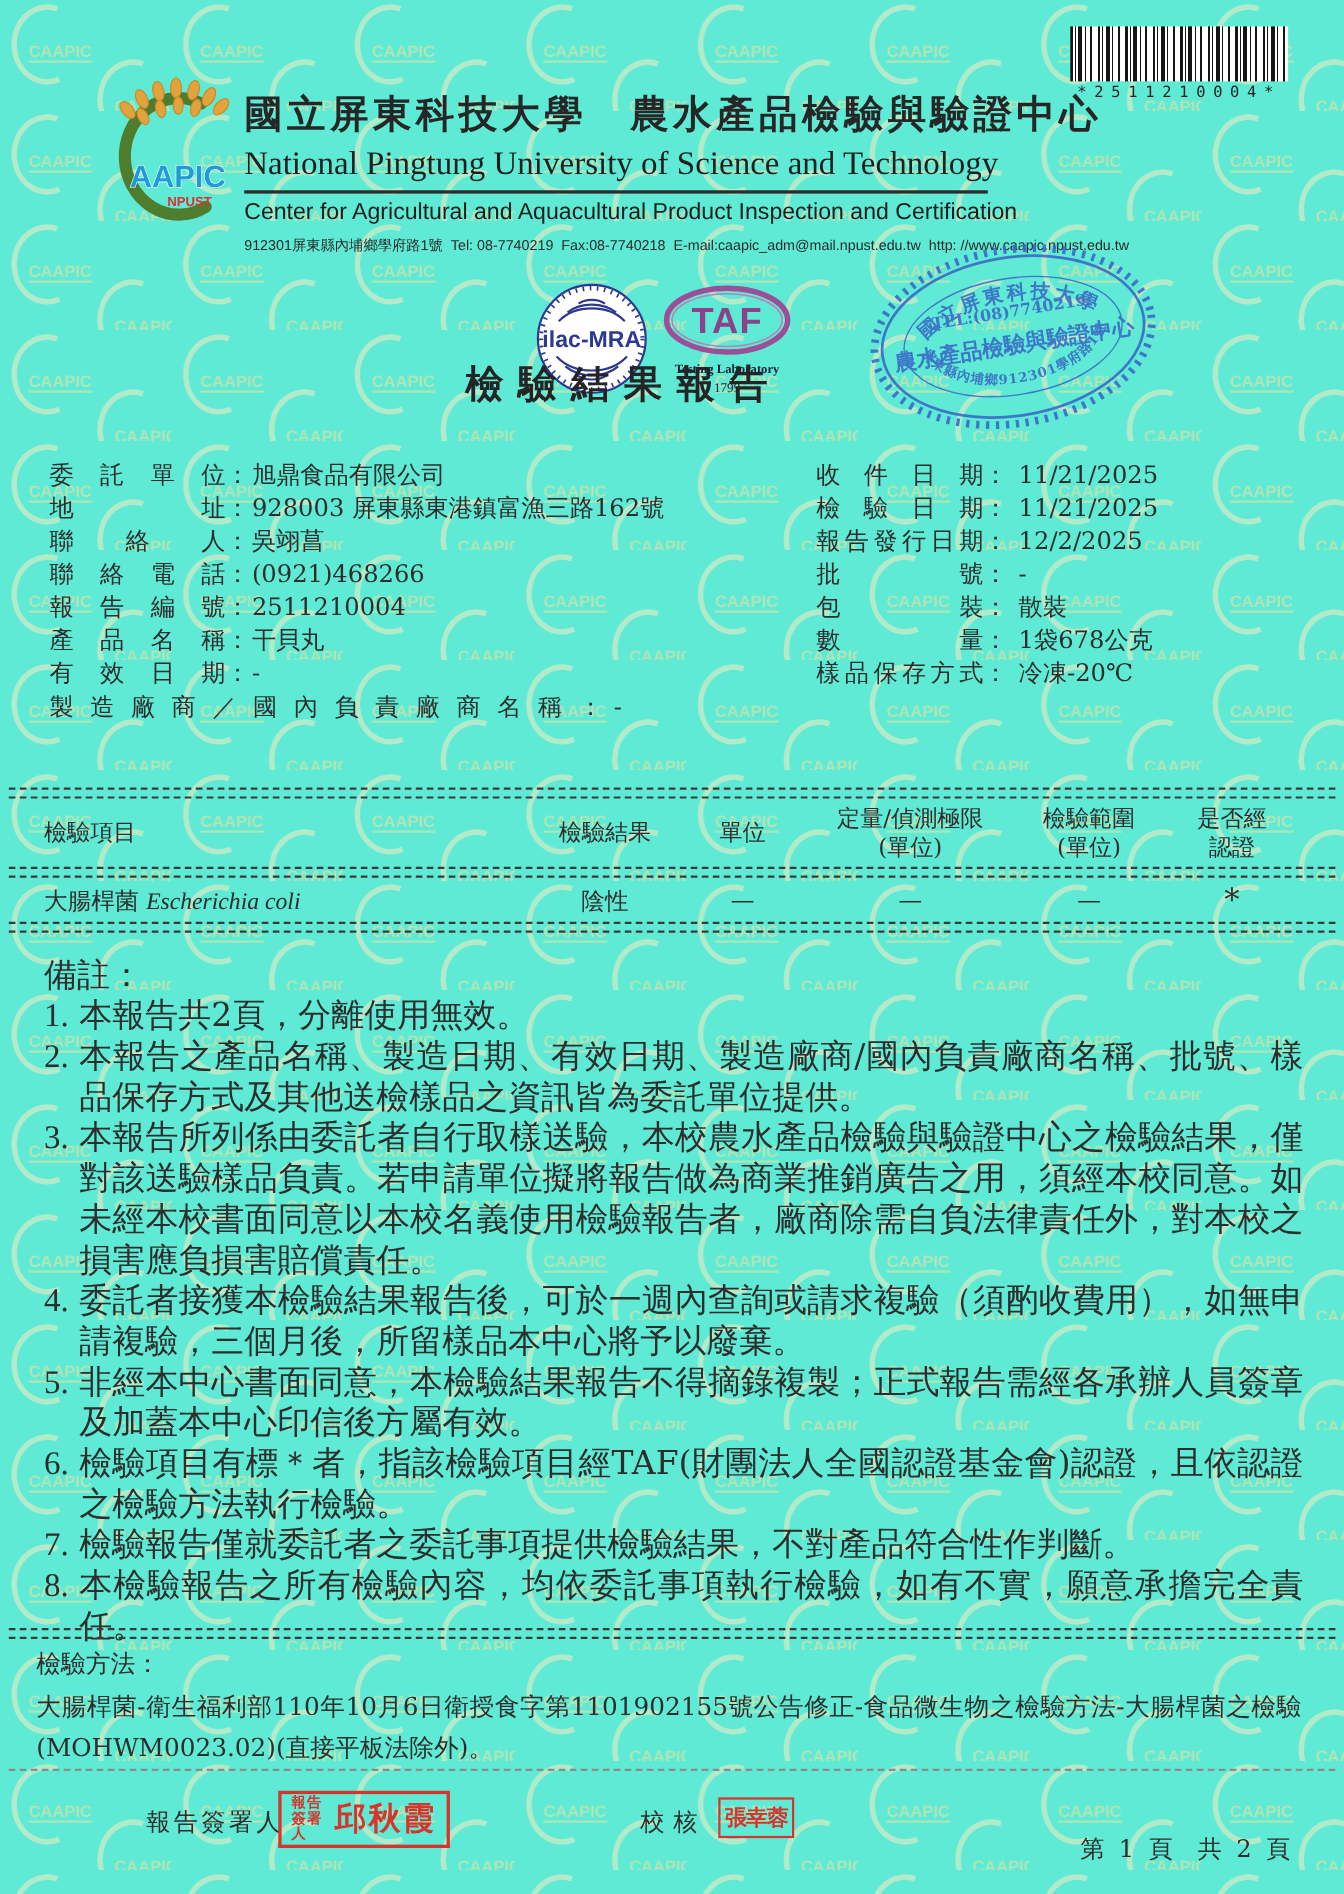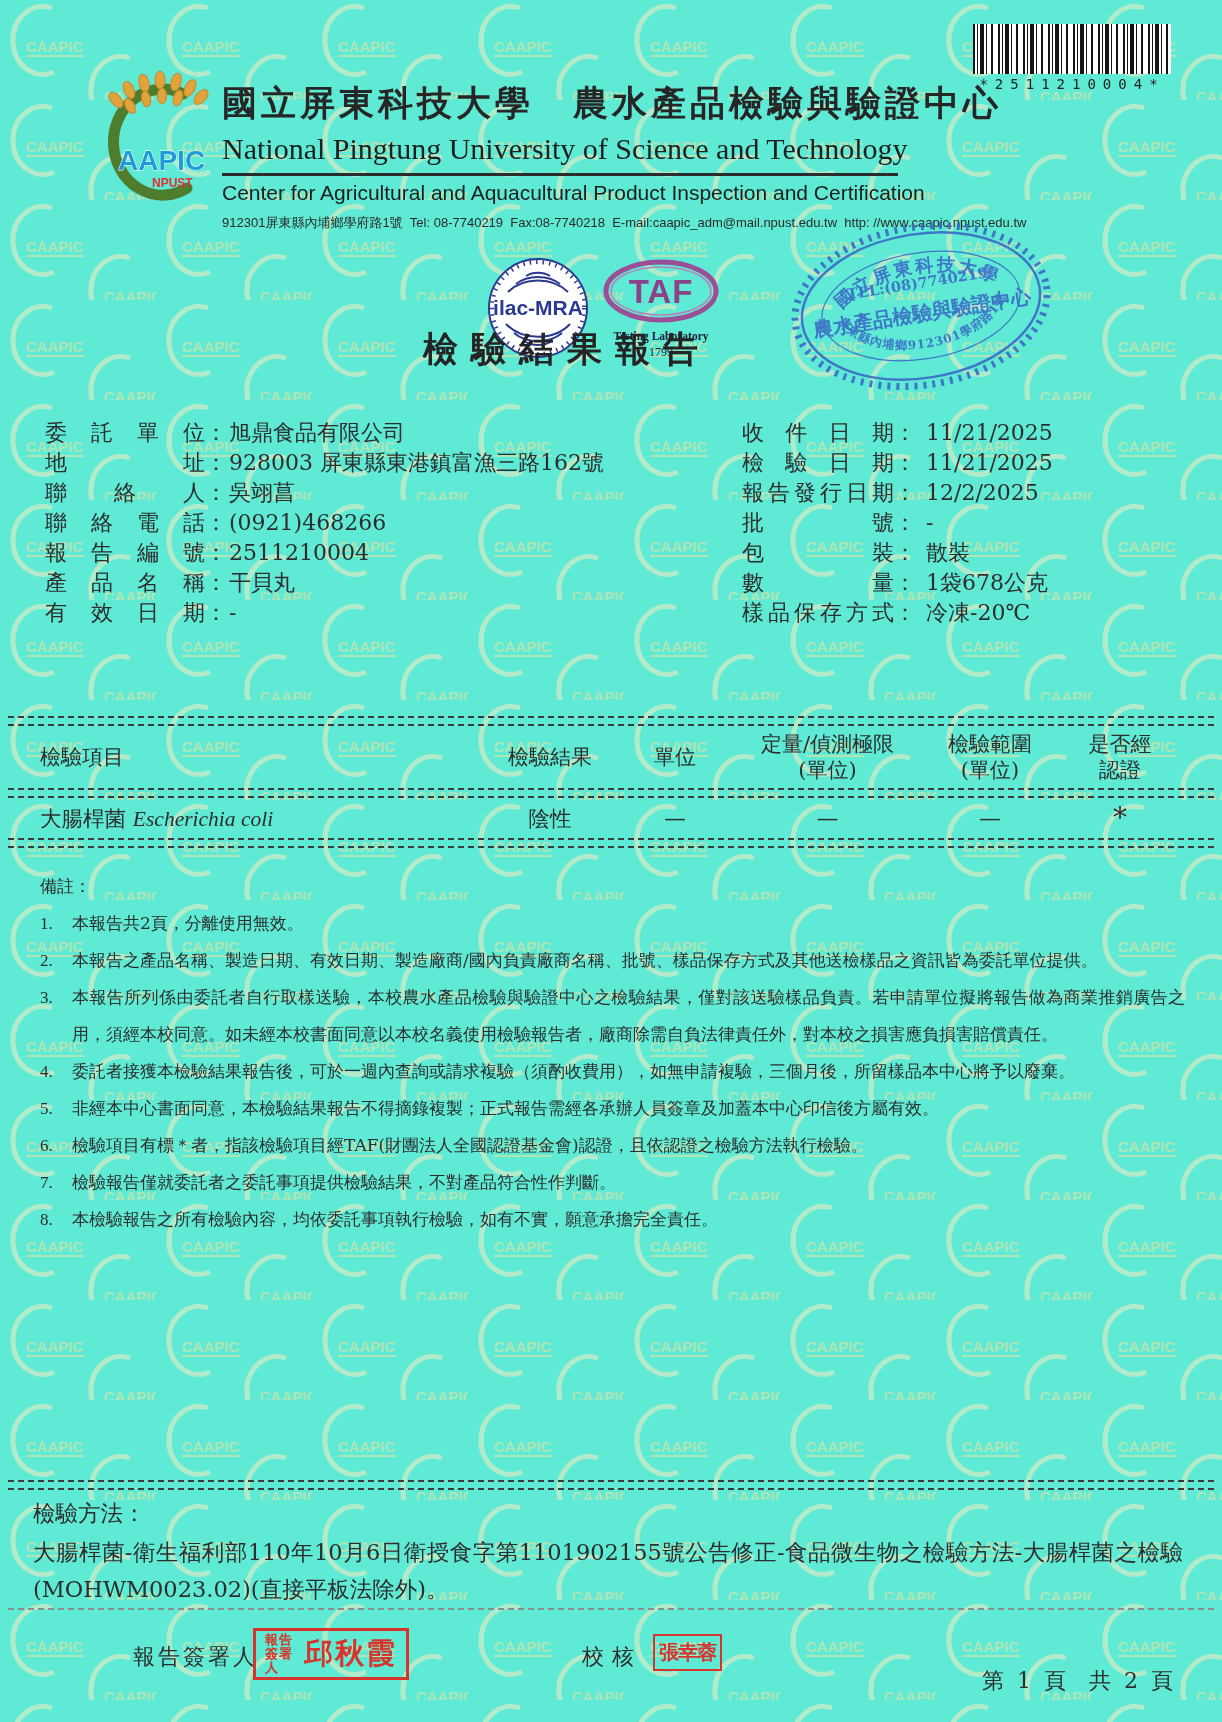--- a/index.html
+++ b/index.html
@@ -56,21 +56,21 @@
   .tcell{display:flex;flex-direction:column;justify-content:center;text-align:center;line-height:26px;}
   .c1{width:450px;text-align:left;}
   .c2{width:120px;}.c3{width:130px;}.c4{width:175px;}.c5{width:150px;}.c6{width:110px;}
   .trow{display:flex;align-items:center;height:40px;padding-left:32px;font-size:21.5px;}
   .trow .c2,.trow .c3,.trow .c4,.trow .c5,.trow .c6{text-align:center;}
   .item-en{font-style:italic;font-family:"Liberation Serif",serif;}
   .cert-star{font-size:28px;line-height:20px;}
   .end-marker{height:34px;line-height:30px;text-align:center;width:340px;margin-left:380px;font-size:21.5px;}
 
   
-  .notes{position:absolute;left:40px;top:868px;width:1145px;font-size:17px;line-height:37px;}
+  .notes{position:absolute;left:40px;top:868px;width:1145px;font-size:30px;line-height:37px;}
   .notes-title{margin-bottom:0;}
   .note{display:flex;}
   .note-num{width:32px;flex:none;font-family:"Liberation Serif",serif;}
   .note-text{flex:1;text-align:justify;}
 
   
   .method{position:absolute;left:8px;top:1480px;width:1206px;}
   .method-inner{padding-left:25px;width:1150px;font-size:22.5px;}
   .method-title{line-height:36px;margin-top:5px;}
   .method-text{line-height:37px;text-align:justify;margin-top:3px;}
@@ -190,20 +190,21 @@
     <div class="report-title">檢驗結果報告</div>
 
     <div class="info-left">
       <div class="info-row"><span class="jlabel">委託單位</span><span>：</span><span class="val">旭鼎食品有限公司</span></div>
       <div class="info-row"><span class="jlabel">地址</span><span>：</span><span class="val">928003 屏東縣東港鎮富漁三路162號</span></div>
       <div class="info-row"><span class="jlabel">聯絡人</span><span>：</span><span class="val">吳翊菖</span></div>
       <div class="info-row"><span class="jlabel">聯絡電話</span><span>：</span><span class="val">(0921)468266</span></div>
       <div class="info-row"><span class="jlabel">報告編號</span><span>：</span><span class="val">2511210004</span></div>
       <div class="info-row"><span class="jlabel">產品名稱</span><span>：</span><span class="val">干貝丸</span></div>
       <div class="info-row"><span class="jlabel">有效日期</span><span>：</span><span class="val">-</span></div>
+      <div class="manu-row"><span class="manu-label">製造廠商／國內負責廠商名稱</span><span>：</span><span class="manu-val">-</span></div>
     </div>
 
     <div class="info-right">
       <div class="info-row"><span class="jlabel">收件日期</span><span>：</span><span class="val">11/21/2025</span></div>
       <div class="info-row"><span class="jlabel">檢驗日期</span><span>：</span><span class="val">11/21/2025</span></div>
       <div class="info-row"><span class="jlabel">報告發行日期</span><span>：</span><span class="val">12/2/2025</span></div>
       <div class="info-row"><span class="jlabel">批號</span><span>：</span><span class="val">-</span></div>
       <div class="info-row"><span class="jlabel">包裝</span><span>：</span><span class="val">散裝</span></div>
       <div class="info-row"><span class="jlabel">數量</span><span>：</span><span class="val">1袋678公克</span></div>
       <div class="info-row"><span class="jlabel">樣品保存方式</span><span>：</span><span class="val">冷凍-20℃</span></div>

